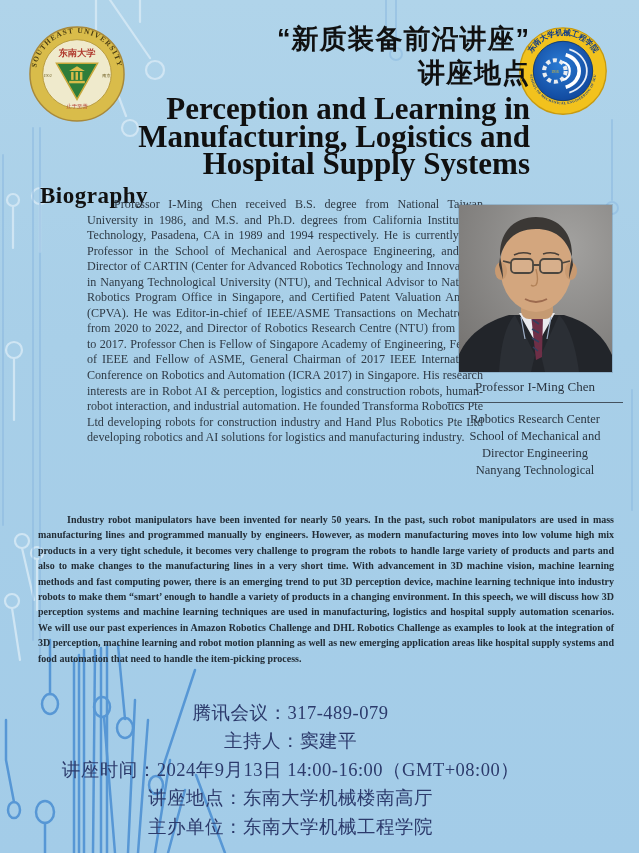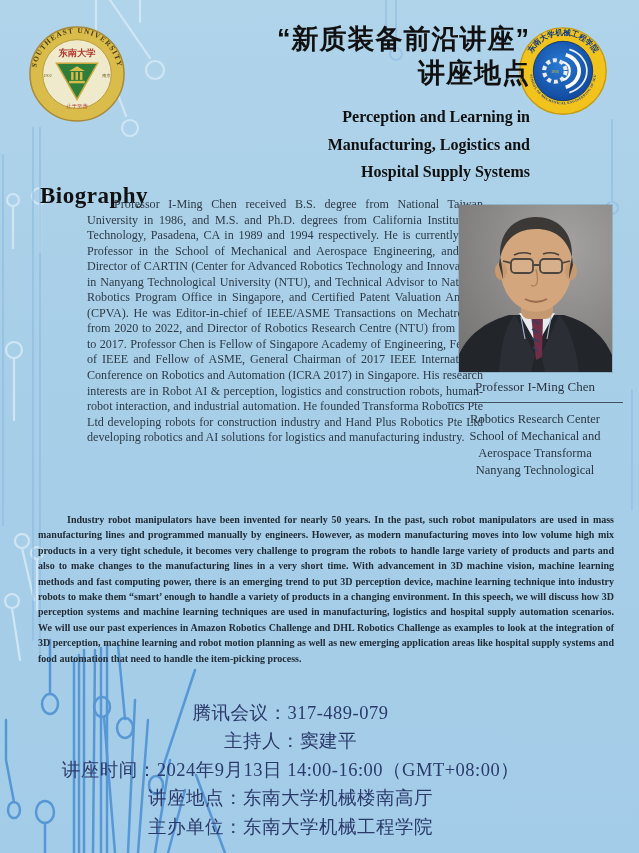--- a/index.html
+++ b/index.html
@@ -11,21 +11,21 @@
     font-family:"Liberation Serif", serif;
   }
   .circuit{position:absolute;inset:0;width:639px;height:853px;}
 
   
   .logo{position:absolute;}
   .logo-left{left:28px;top:25px;width:98px;height:98px;}
   .logo-right{left:518px;top:26px;width:90px;height:90px;}
   .title-block{position:absolute;top:22px;left:110px;width:420px;text-align:right;color:#101010;}
   .cn-title{font-family:"Liberation Sans", sans-serif;font-weight:700;font-size:27px;line-height:34px;letter-spacing:1px;}
-  .en-title{font-weight:700;font-size:16px;line-height:27.5px;margin-top:13px;}
+  .en-title{font-weight:700;font-size:31px;line-height:27.5px;margin-top:5px;}
 
   
   .section-heading{position:absolute;font-weight:700;font-size:23px;color:#111;letter-spacing:.5px;margin-top:23px;}
   #bio-heading{left:40px;top:160px;}
   #abs-heading{left:40px;top:476px;}
   .bio-text{
     position:absolute;left:51px;top:197px;width:396px;
     font-size:12.1px;line-height:15.55px;color:#2f3a45;
     text-align:justify;text-indent:27px;margin-left:36px;
   }
@@ -203,21 +203,21 @@
 
       <path d="M55,50 q8,-4 17,-1 M84,49 q9,-3 16,1" stroke="#4a4038" stroke-width="1.6" fill="none"></path>
       <path d="M77,64 q3,12 0,16 q-3,2 -5,0" stroke="#b28258" stroke-width="1.4" fill="none"></path>
       <path d="M66,94 q11,6 22,0" stroke="#9c6a4e" stroke-width="1.8" fill="none"></path>
     </svg>
     <div class="photo-caption">Professor I-Ming Chen</div>
     <hr class="divider">
     <div class="affiliation">
       <div>Robotics Research Center</div>
       <div>School of Mechanical and</div>
-      <div>Aerospace Transforma</div>
+      <div>Director Engineering</div>
       <div>Nanyang Technological</div>
     </div>
   </div>
 
   <div class="abs-text">Industry robot manipulators have been invented for nearly 50 years. In the past, such robot manipulators are used in mass manufacturing lines and programmed manually by engineers. However, as modern manufacturing moves into low volume high mix products in a very tight schedule, it becomes very challenge to program the robots to handle large variety of products and parts and also to make changes to the manufacturing lines in a very short time. With advancement in 3D machine vision, machine learning methods and fast computing power, there is an emerging trend to put 3D perception device, machine learning technique into industry robots to make them “smart’ enough to handle a variety of products in a changing environment. In this speech, we will discuss how 3D perception systems and machine learning techniques are used in manufacturing, logistics and hospital supply automation scenarios. We will use our past experiences in Amazon Robotics Challenge and DHL Robotics Challenge as examples to look at the integration of 3D perception, machine learning and robot motion planning as well as new emerging application areas like hospital supply systems and food automation that need to handle the item-picking process.</div>
 
   <div class="footer">
     <div>腾讯会议：317-489-079</div>
     <div>主持人：窦建平</div>
     <div>讲座时间：2024年9月13日 14:00-16:00（GMT+08:00）</div>

